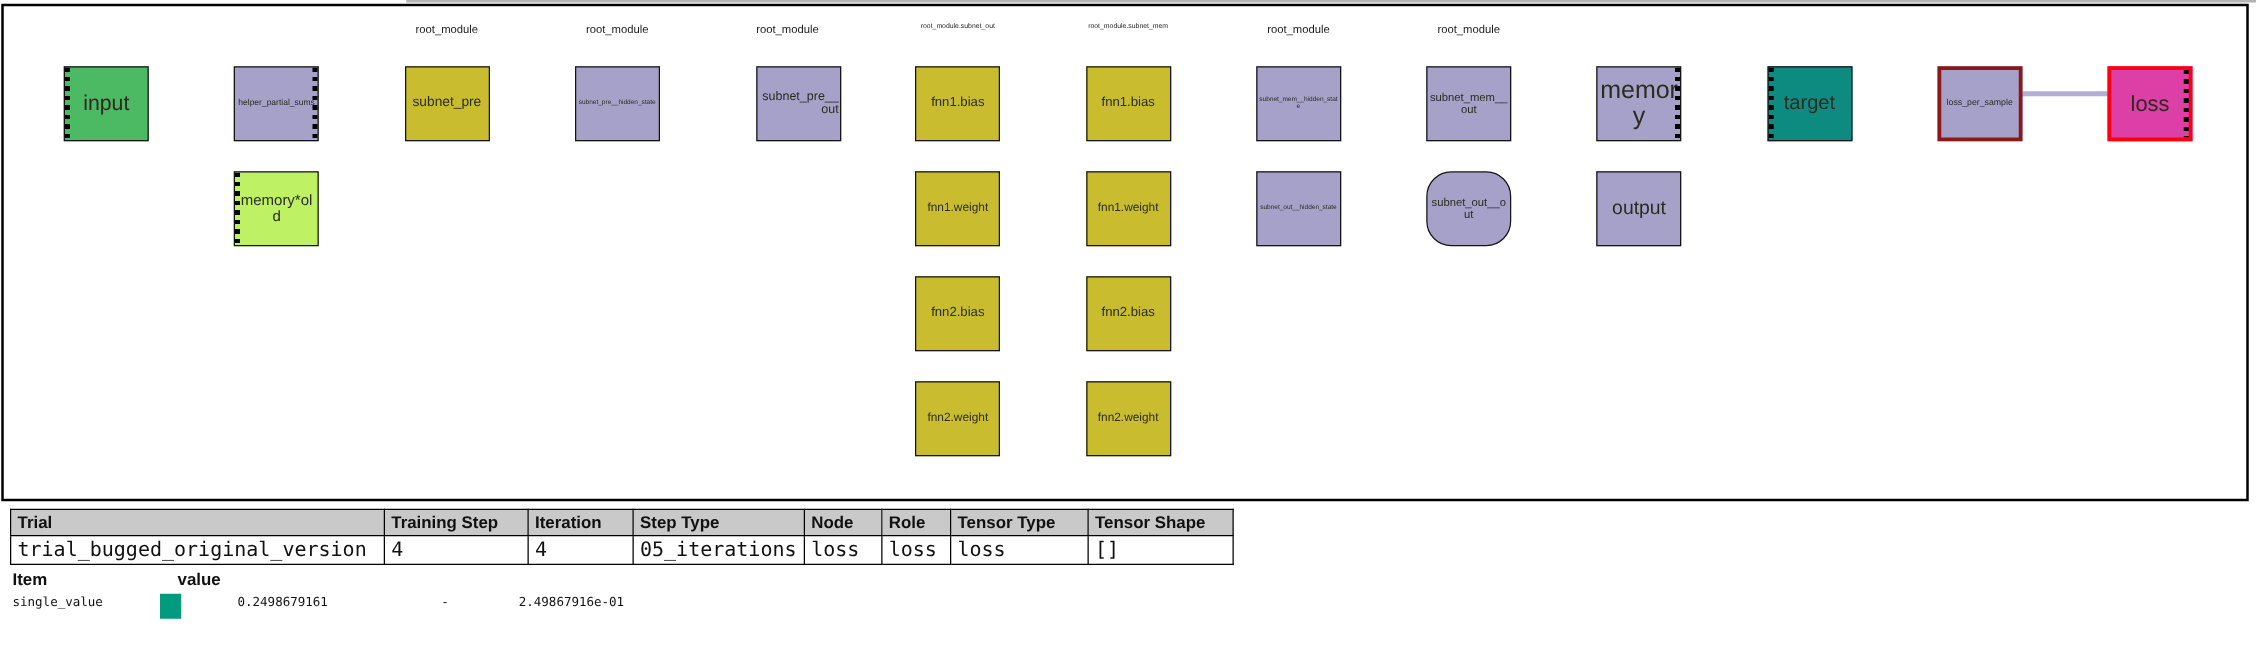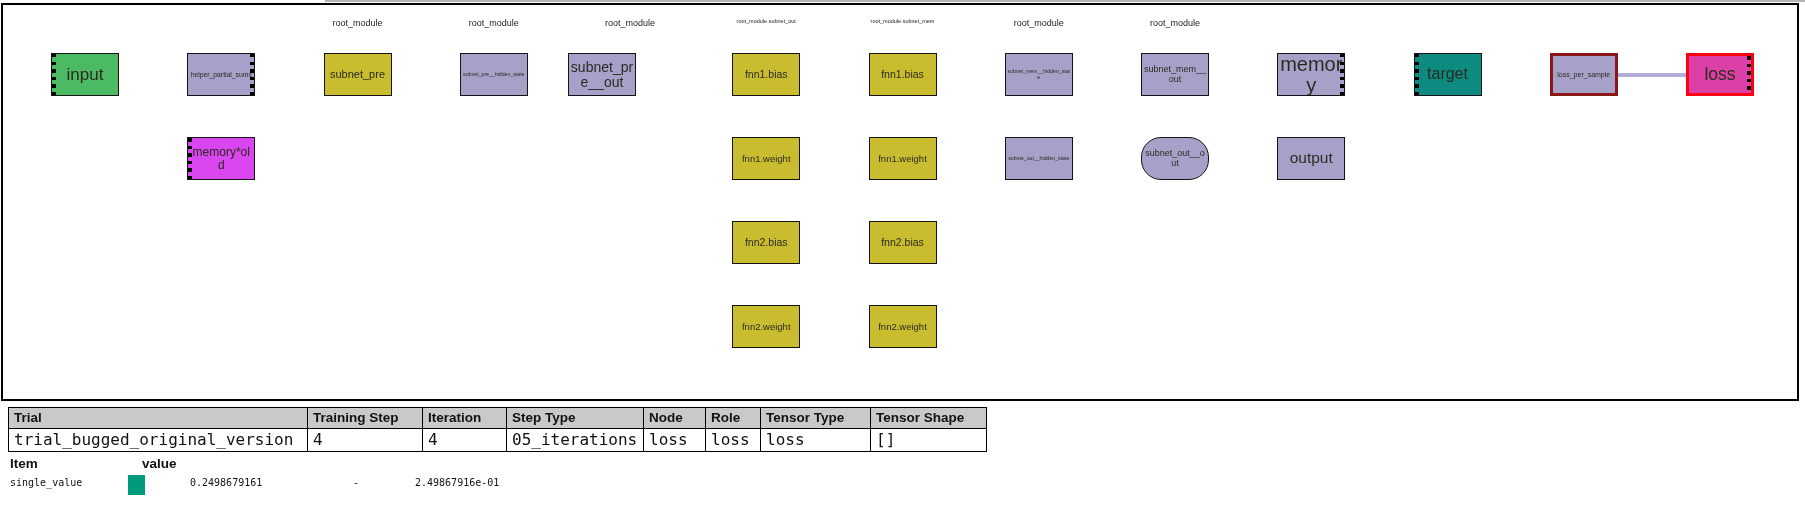--- a/index.html
+++ b/index.html
@@ -11,21 +11,21 @@
   #topline { position:absolute; left:325px; top:0; width:1480px; height:2px; background:#b4b4b4; }
   #canvas {
     position:absolute; left:1px; top:3px; width:1798px; height:398px;
     border:2px solid #000; background:#fff;
   }
   .collabel {
     position:absolute; top:13px; width:136px; text-align:center;
     color:#1c1c1c; white-space:nowrap;
   }
   .node {
-    position:absolute; width:68px; height:43px;
+    position:absolute; width:68px; height:60px;
     border:1.6px solid #141414; color:#2b2b20;
     display:flex; align-items:center; justify-content:center;
     text-align:center; overflow:hidden; line-height:1.05; cursor:default;
   }
   .node .lbl { position:relative; z-index:2; padding:0 1px; word-break:break-all; }
   .dash {
     position:absolute; top:0; bottom:0; width:4.5px; z-index:1;
     background:repeating-linear-gradient(to bottom, #000 0 3.5px, transparent 3.5px 7.6px);
   }
   .dash.left  { left:-0.5px; }
@@ -58,31 +58,31 @@
     <div class="collabel" style="left: 1104px; font-size: 9px;">root_module</div>
     <div class="edge" style="left: 1613.75px; width: 70.25px; top: 67.5px; background: rgb(179, 174, 216);"></div>
     <div class="node" style="left: 48px; top: 48px; background: rgb(76, 185, 99); font-size: 17px;">
       <span class="dash left"></span>
       <span class="lbl">input</span>
     </div>
     <div class="node" style="left: 184.25px; top: 48px; background: rgb(166, 161, 201); font-size: 6.8px;">
       <span class="dash right"></span>
       <span class="lbl">helper_partial_sums</span>
     </div>
-    <div class="node" style="left: 184.25px; top: 132px; background: #d946ef; font-size: 12px; justify-content: center;">
+    <div class="node" style="left: 184.25px; top: 132px; background: #bef264; font-size: 12px; justify-content: center;">
       <span class="dash left"></span>
       <span class="lbl">memory*old</span>
     </div>
     <div class="node" style="left: 320.5px; top: 48px; background: rgb(201, 189, 47); font-size: 11px;">
       <span class="lbl">subnet_pre</span>
     </div>
     <div class="node" style="left: 456.75px; top: 48px; background: rgb(166, 161, 201); font-size: 5.2px;">
       <span class="lbl">subnet_pre__hidden_state</span>
     </div>
-    <div class="node" style="left: 565px; top: 48px; background: rgb(166, 161, 201); font-size: 14px;">
+    <div class="node" style="left: 602px; top: 48px; background: rgb(166, 161, 201); font-size: 10px; text-align: right;">
       <span class="lbl">subnet_pre__out</span>
     </div>
     <div class="node" style="left: 729.25px; top: 48px; background: rgb(201, 189, 47); font-size: 10.5px;">
       <span class="lbl">fnn1.bias</span>
     </div>
     <div class="node" style="left: 729.25px; top: 132px; background: rgb(201, 189, 47); font-size: 9.5px;">
       <span class="lbl">fnn1.weight</span>
     </div>
     <div class="node" style="left: 729.25px; top: 216px; background: rgb(201, 189, 47); font-size: 10.5px;">
       <span class="lbl">fnn2.bias</span>

